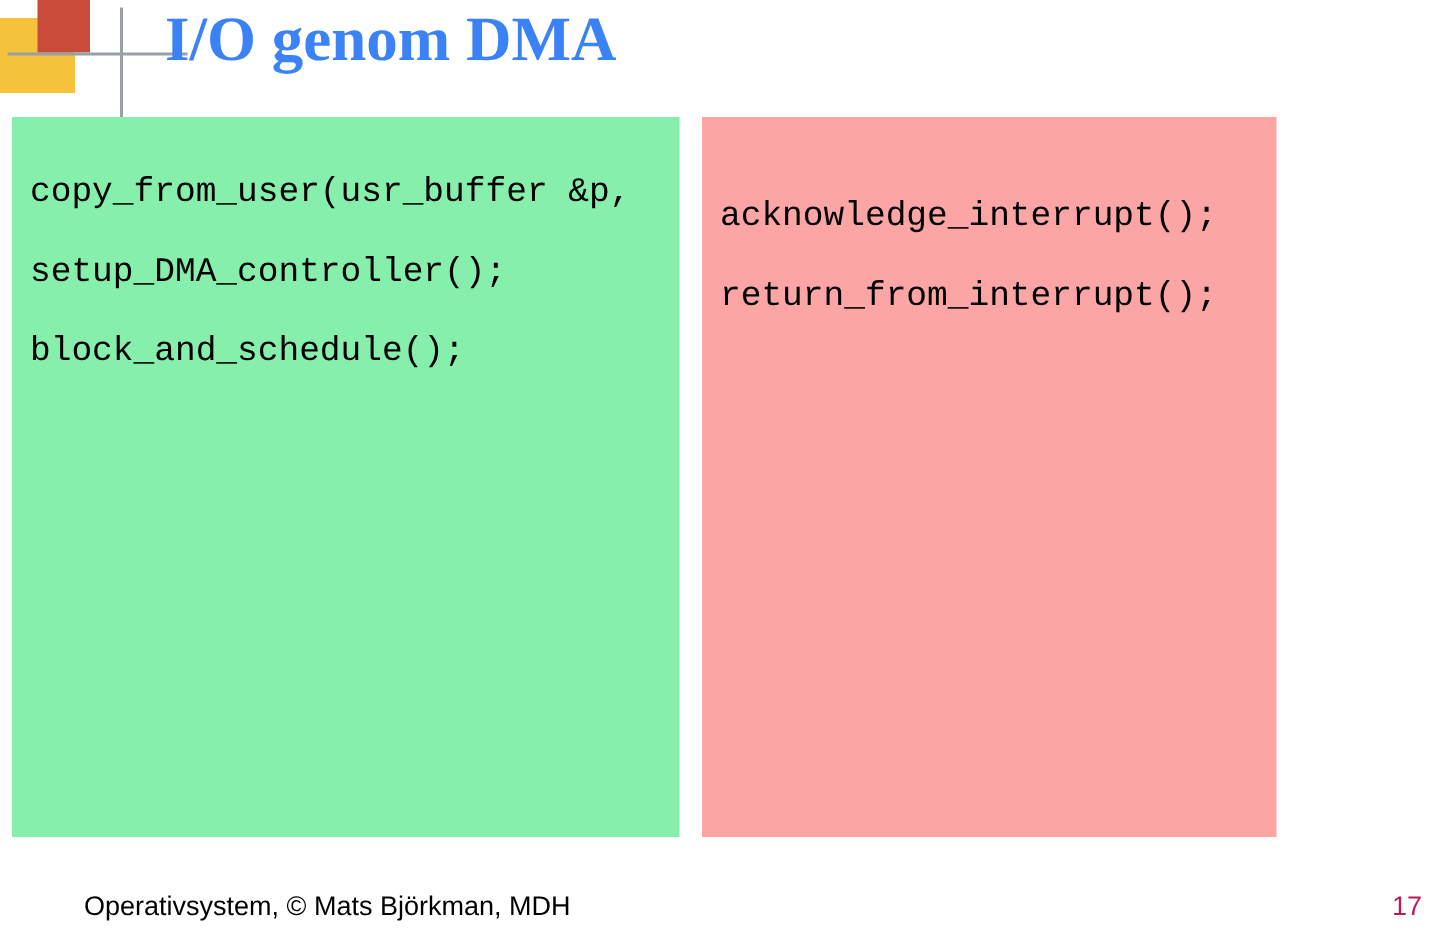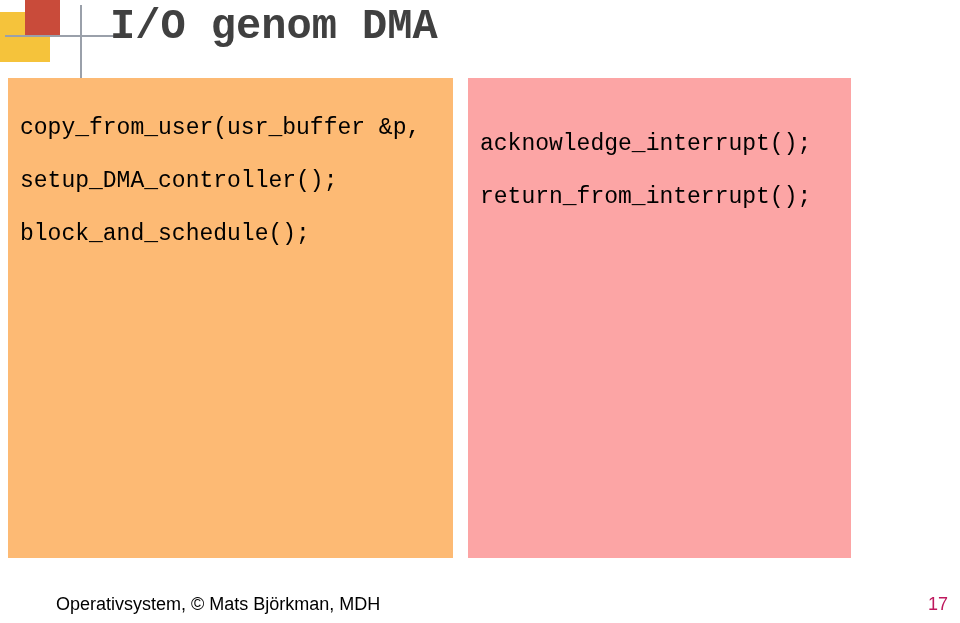--- a/index.html
+++ b/index.html
@@ -62,30 +62,30 @@
       width: 120px;
       height: 2px;
       background: #9aa0aa;
     }
     .title {
       position: absolute;
       left: 110px;
       top: 3px;
       font-size: 42px;
       font-weight: bold;
-      color: #404040;
-      font-family: Liberation Mono, monospace;
+      color: #3b82f6;
+      font-family: Liberation Serif, serif;
     }
     .code-left {
       position: absolute;
       left: 8px;
       top: 78px;
       width: 445px;
       height: 480px;
-      background: #fdba74;
+      background: #86efac;
       padding: 24px 12px;
     }
     .code-right {
       position: absolute;
       left: 468px;
       top: 78px;
       width: 383px;
       height: 480px;
       background: #fca5a5;
       padding: 40px 12px;

